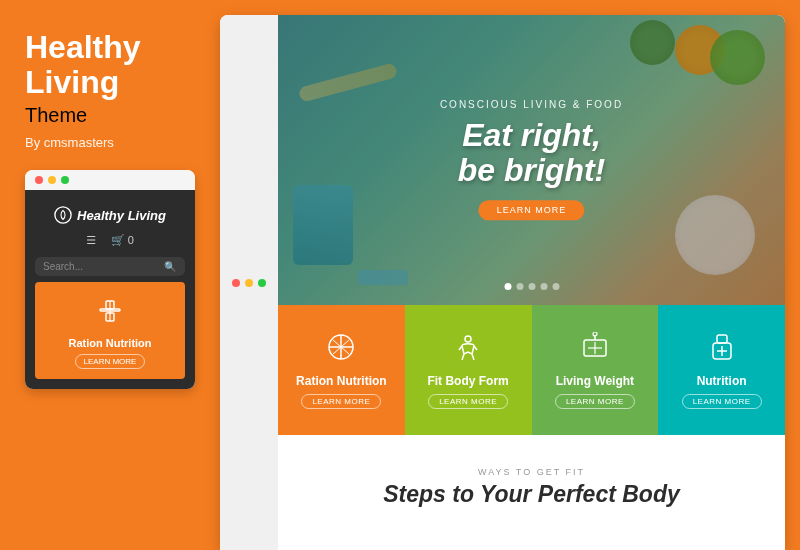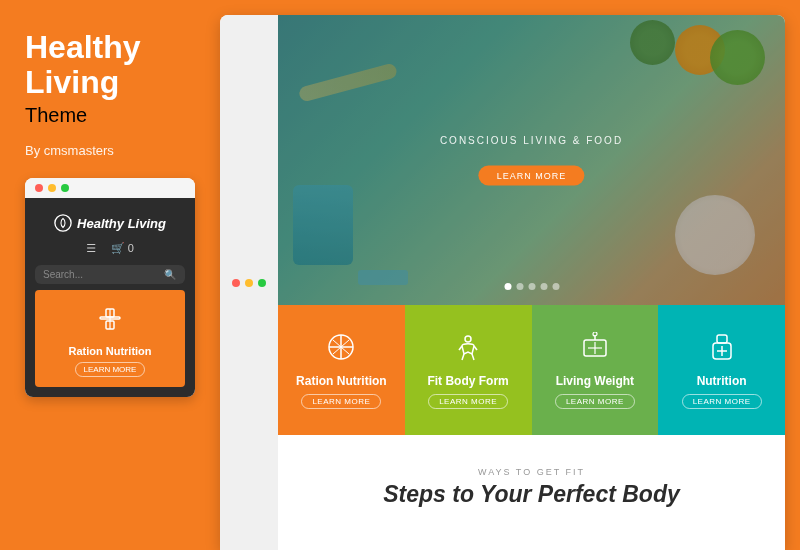--- a/index.html
+++ b/index.html
@@ -30,21 +30,21 @@
     }
     .left-subtitle {
       color: #000000;
       font-size: 20px;
       font-weight: 300;
       margin-top: 4px;
     }
     .left-author {
       color: #fff;
       font-size: 13px;
-      margin-top: 16px;
+      margin-top: 8px;
       opacity: 0.9;
     }
 
     
     .mobile-mockup {
       margin-top: 20px;
       background: #fff;
       border-radius: 8px;
       overflow: hidden;
       box-shadow: 0 4px 12px rgba(0,0,0,0.2);
@@ -365,20 +365,24 @@
         <div style="position:absolute;top:15px;right:20px;width:55px;height:55px;background:radial-gradient(circle, #6ab840 40%, #5aa030 100%);border-radius:50%;opacity:0.85;"></div>
         <div style="position:absolute;bottom:30px;right:30px;width:80px;height:80px;background:radial-gradient(circle, #f0ece8 60%, #d4cfc8 100%);border-radius:50%;opacity:0.7;"></div>
         <div style="position:absolute;top:60px;left:20px;width:100px;height:15px;background:linear-gradient(to right, #e8d87a, #d4c45a);border-radius:8px;opacity:0.5;transform:rotate(-15deg);"></div>
         <div style="position:absolute;bottom:40px;left:15px;width:60px;height:80px;background:linear-gradient(to bottom, #4ab8c8, #2a98a8);border-radius:6px;opacity:0.7;"></div>
         <div style="position:absolute;bottom:20px;left:80px;width:50px;height:15px;background:#5abcd4;border-radius:3px;opacity:0.6;"></div>
       </div>
       <div class="hero-overlay"></div>
 
       <div class="hero-content">
         <div class="hero-subtitle">Conscious Living &amp; Food</div>
+        <div class="hero-title">
+          <span>Eat right,</span><br>
+          <span>be bright!</span>
+        </div>
         <button class="hero-btn">LEARN MORE</button>
       </div>
 
       <div class="hero-dots">
         <div class="hero-dot active"></div>
         <div class="hero-dot"></div>
         <div class="hero-dot"></div>
         <div class="hero-dot"></div>
         <div class="hero-dot"></div>
       </div>

